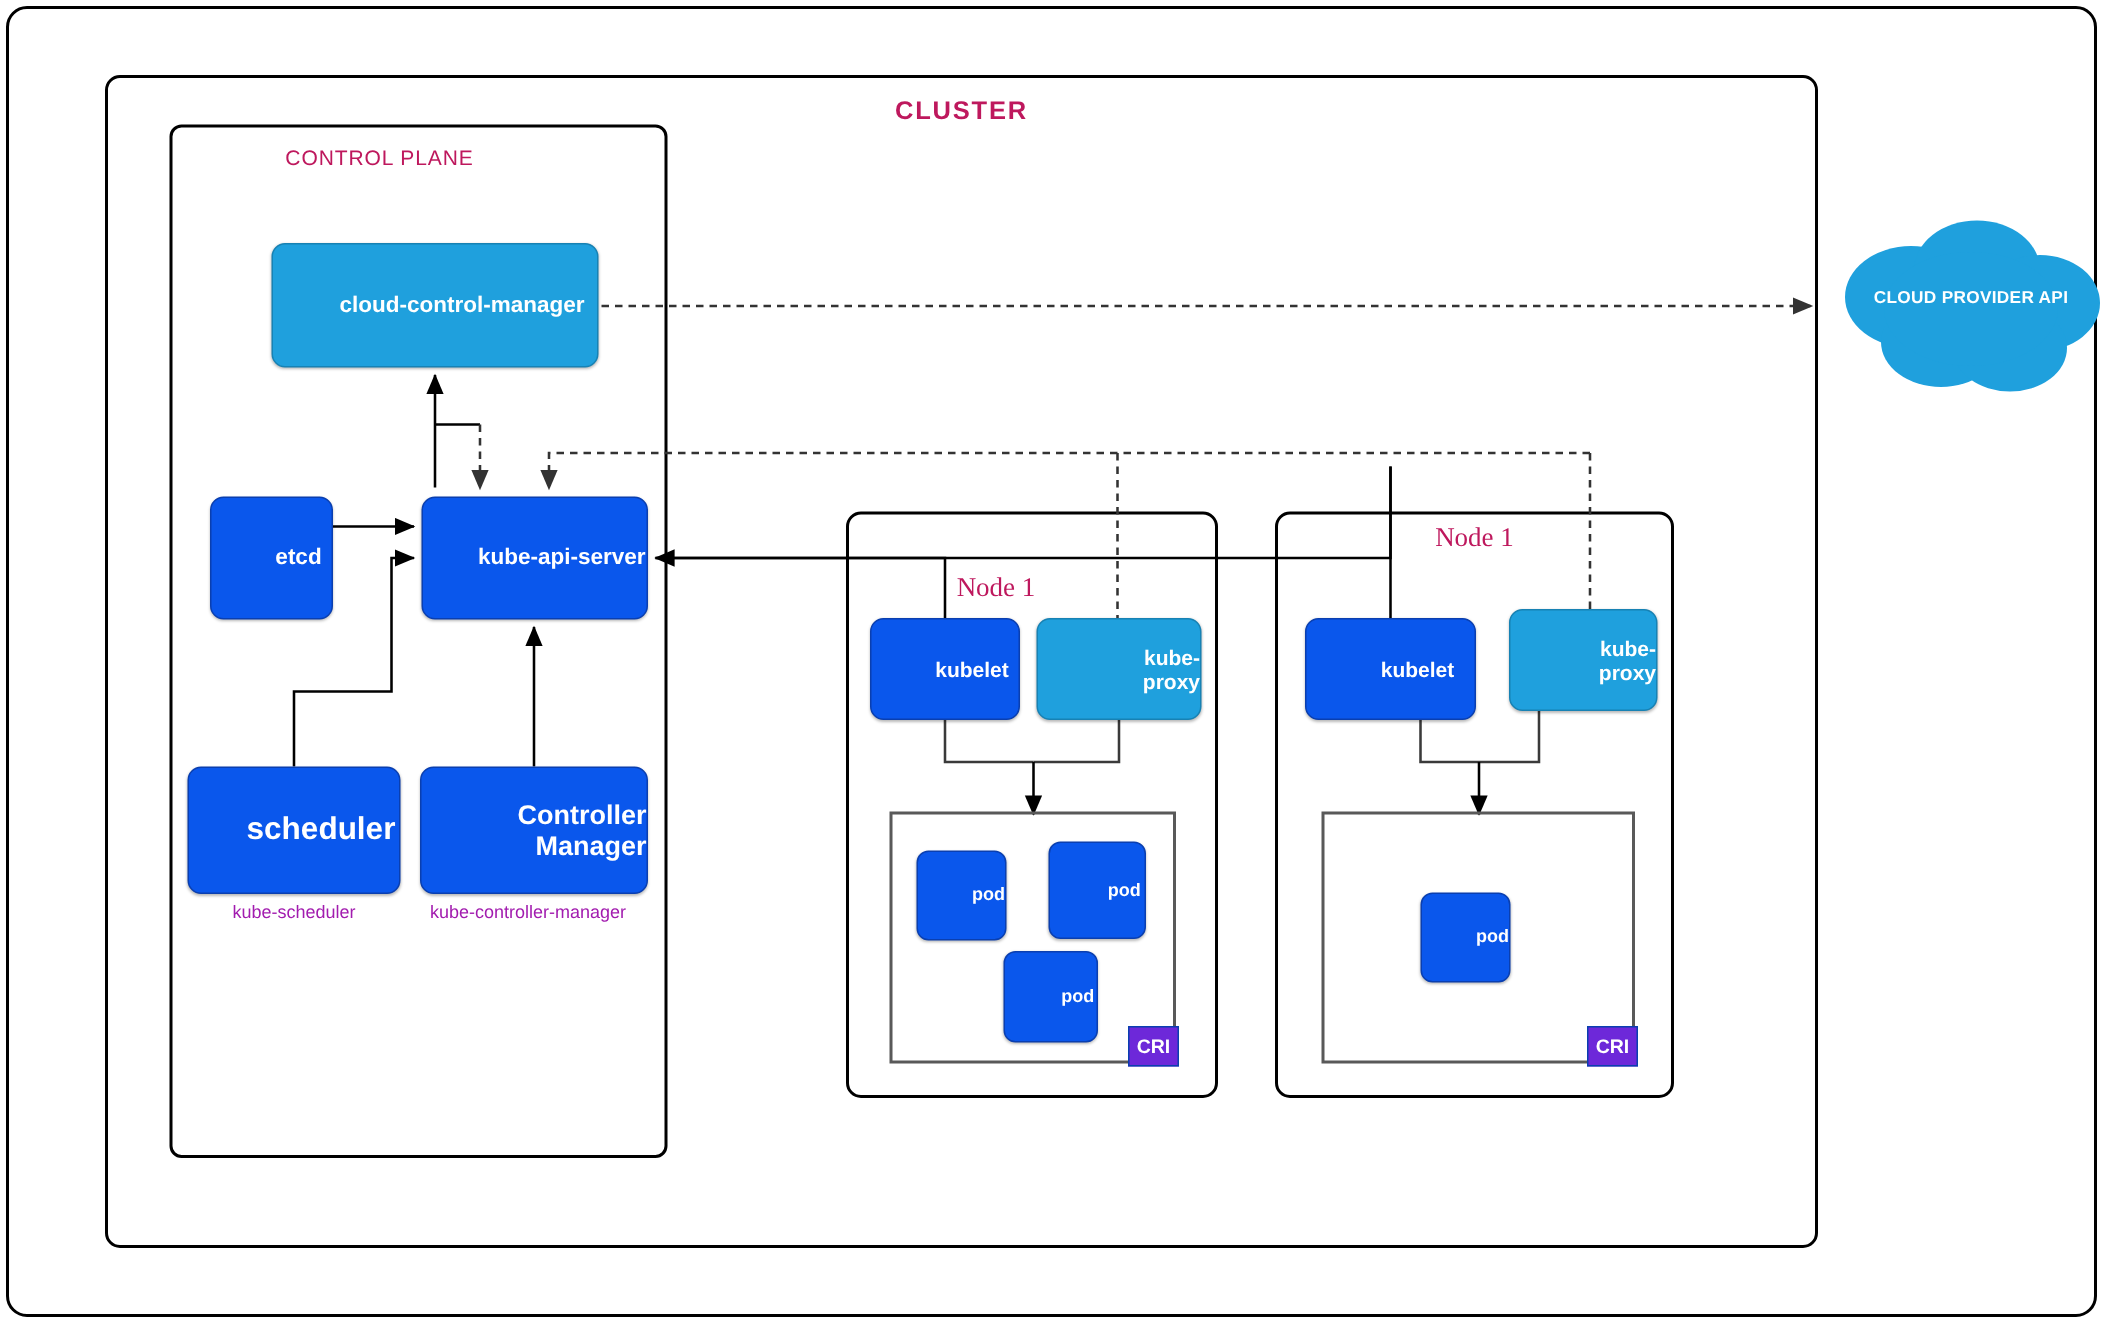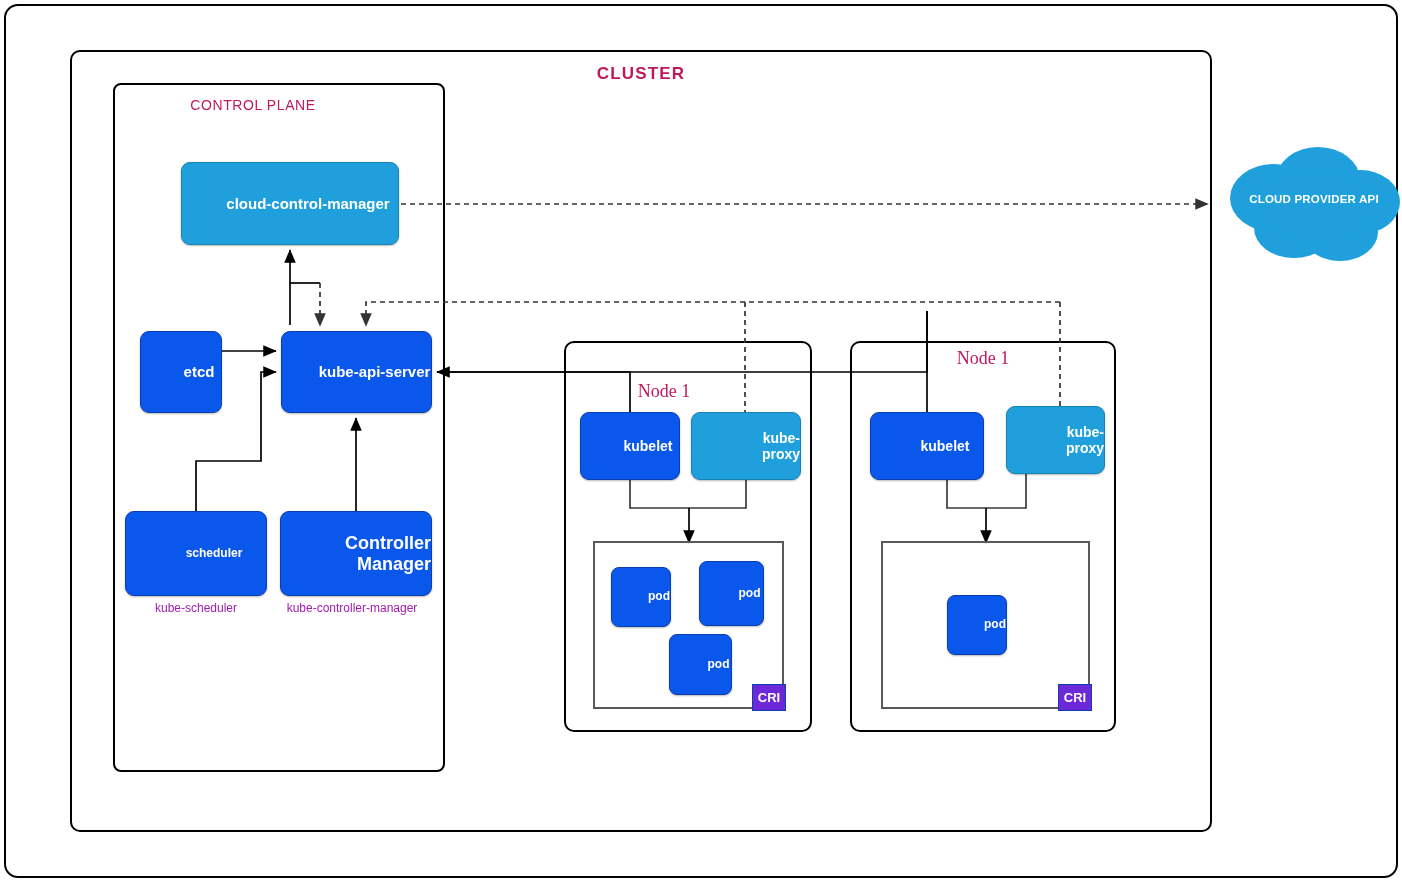--- a/index.html
+++ b/index.html
@@ -75,21 +75,21 @@
     box-shadow: 0 1px 2px rgba(0,0,0,0.28);
     line-height: 1.15;
     padding-left: 36px;
   }
   .box-dark  { background: #0a57ec; border: 1px solid #0a3fb0; }
   .box-light { background: #1fa0dd; border: 1px solid #1782b4; }
 
   #cloud-control-manager { left: 181px; top: 162px; width: 218px; height: 83px; font-size: 15px; }
   #kube-api-server       { left: 281px; top: 331px; width: 151px; height: 82px; font-size: 15px; }
   #etcd                  { left: 140px; top: 331px; width:  82px; height: 82px; font-size: 15px; }
-  #scheduler             { left: 125px; top: 511px; width: 142px; height: 85px; font-size: 12px; }
+  #scheduler             { left: 125px; top: 511px; width: 142px; height: 85px; font-size: 21px; }
   #controller-manager    { left: 280px; top: 511px; width: 152px; height: 85px; font-size: 18px; }
 
   #node1-kubelet    { left: 580px; top: 412px; width: 100px; height: 68px; font-size: 14px; }
   #node1-kube-proxy { left: 691px; top: 412px; width: 110px; height: 68px; font-size: 14px; }
   #node2-kubelet    { left: 870px; top: 412px; width: 114px; height: 68px; font-size: 14px; }
   #node2-kube-proxy { left: 1006px; top: 406px; width: 99px; height: 68px; font-size: 14px; }
 
   .pod { border-radius: 8px; font-size: 12px; }
   #node1-pod-1 { left: 611px; top: 567px; width:  60px; height: 60px; }
   #node1-pod-2 { left: 699px; top: 561px; width:  65px; height: 65px; }

